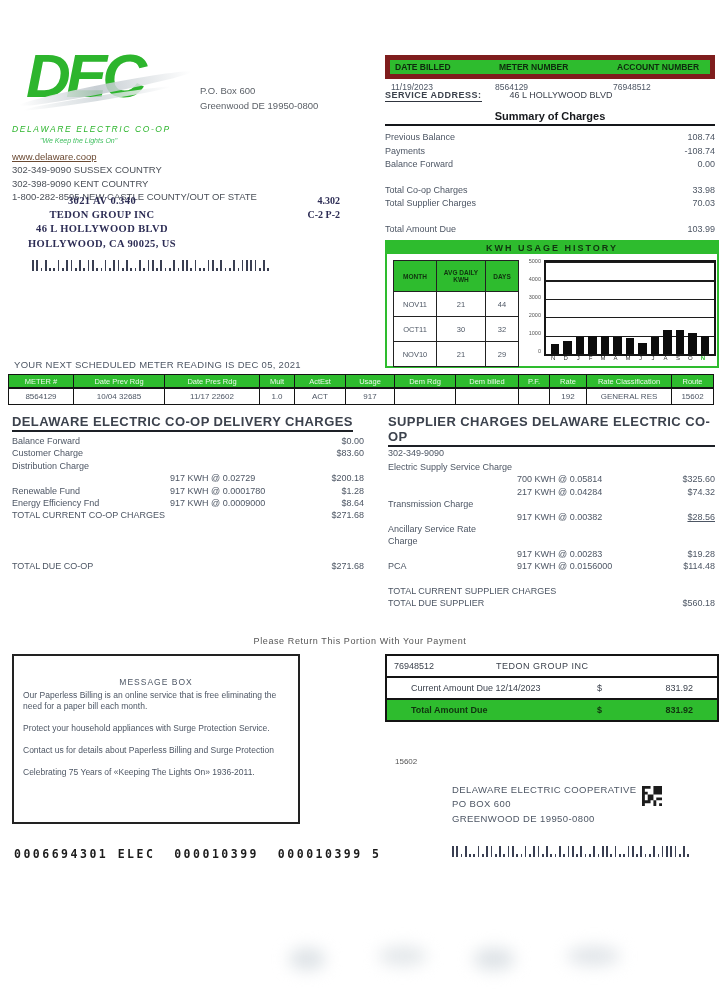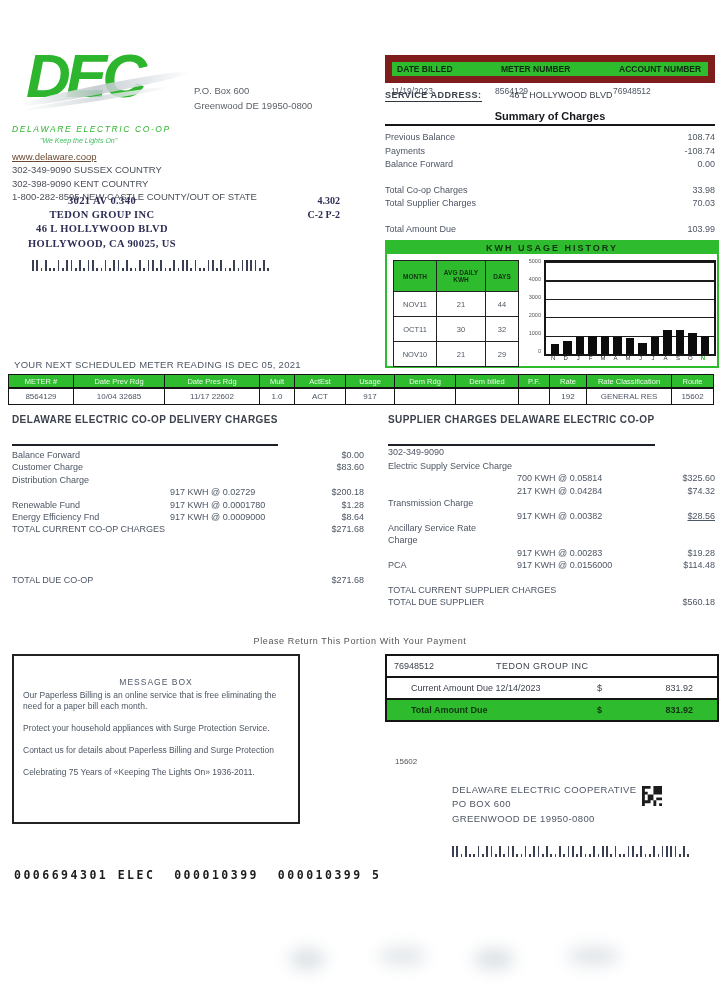--- a/index.html
+++ b/index.html
@@ -12,40 +12,40 @@
              color:#2db52d;letter-spacing:-5px;}
   .swoosh{position:absolute;left:-8px;top:40px;width:175px;height:9px;border-radius:50%;
           background:linear-gradient(90deg,rgba(255,255,255,.95),rgba(190,198,204,.85) 45%,rgba(255,255,255,.9));
           transform:rotate(-11deg);}
   .swoosh2{position:absolute;left:-4px;top:52px;width:150px;height:5px;border-radius:50%;
           background:linear-gradient(90deg,rgba(255,255,255,.9),rgba(205,212,216,.8) 50%,rgba(255,255,255,.9));
           transform:rotate(-9deg);}
   .brand-name{position:absolute;left:12px;top:124px;font-size:8.5px;font-style:italic;
               color:#2db52d;letter-spacing:1.6px;white-space:nowrap;}
   .tagline{position:absolute;left:40px;top:137px;font-size:7px;font-style:italic;color:#3fbf5f;}
-  .pobox{position:absolute;left:194px;top:84px;font-size:9.5px;line-height:1.55;color:#5a5f66;}
+  .pobox{position:absolute;left:200px;top:84px;font-size:9.5px;line-height:1.55;color:#5a5f66;}
   .contact{position:absolute;left:12px;top:150px;font-size:9.5px;line-height:1.42;color:#4b5058;}
   .website{color:#6b4a33;text-decoration:underline;cursor:pointer;}
 
   
   .mailing{position:absolute;left:28px;top:194px;font-family:"Liberation Serif",serif;
            font-weight:bold;font-size:10.5px;line-height:1.35;color:#2d2d55;letter-spacing:.4px;text-align:center;}
   .mcodes{position:absolute;left:260px;top:194px;width:80px;text-align:right;
           font-family:"Liberation Serif",serif;font-weight:bold;font-size:10px;
           line-height:1.4;color:#2d2d55;}
   .bc{position:absolute;height:15px;white-space:nowrap;overflow:hidden;}
   .bc1{left:32px;top:256px;width:260px;}
   .bc2{left:452px;top:842px;width:260px;}
   .bc i{display:inline-block;width:1.7px;margin-right:2.6px;background:#3a3f52;height:6px;vertical-align:bottom;}
   .bc i.tall{height:14px;}
 
   
   .acct{position:absolute;left:385px;top:55px;width:330px;}
   .acct-head{display:grid;grid-template-columns:104px 118px 1fr;background:#2ebc2e;
-             border:7px solid #7f1d1d;font-weight:bold;font-size:8.5px;color:#0d2b0d;}
+             border:5px solid #7f1d1d;font-weight:bold;font-size:8.5px;color:#0d2b0d;}
   .acct-head span{padding:2px 5px;}
   .acct-vals{display:grid;grid-template-columns:104px 118px 1fr;font-size:8.5px;color:#4d5664;}
   .acct-vals span{padding:3px 6px;}
   .service{position:absolute;left:385px;top:90px;font-size:9px;color:#3c424d;display:flex;}
   .service .slabel{font-weight:bold;letter-spacing:.5px;border-bottom:1.5px solid #30353f;padding-bottom:1px;}
   .service .svalue{margin-left:28px;}
 
   
   .summary{position:absolute;left:385px;top:110px;width:330px;}
   .sum-title{text-align:center;font-weight:bold;font-size:11px;color:#16181c;padding-bottom:2px;
@@ -85,22 +85,22 @@
   .meter-note{position:absolute;left:14px;top:359px;font-size:9.5px;color:#4d5664;letter-spacing:.3px;}
   .meter{position:absolute;left:8px;top:374px;width:706px;border-radius:12px;}
   .meter-head,.meter-row{display:grid;grid-template-columns:64px 90px 94px 34px 50px 48px 60px 62px 30px 36px 84px 1fr;
       gap:1px;background:#141414;border:1px solid #141414;}
   .mth{background:#2ebc2e;color:#ecf9ec;font-size:7.5px;text-align:center;padding:1.5px 0;}
   .mtd{background:#fff;color:#4d5664;font-size:8px;text-align:center;padding:3px 0;}
 
   
   .coop{position:absolute;left:12px;top:414px;width:352px;}
   .supp{position:absolute;left:388px;top:414px;width:327px;}
-  .ctitle{font-size:10px;color:#3c424d;letter-spacing:.4px;border-bottom:2px solid #1d2026;
-          padding-bottom:19px;width:fit-content;font-weight:bold;}
+  .ctitle{font-size:13px;color:#3c424d;letter-spacing:.4px;border-bottom:2px solid #1d2026;
+          padding-bottom:1px;width:fit-content;font-weight:bold;}
   .cphone{font-size:9px;margin-top:1px;}
   .crows{margin-top:3px;}
   .crow{display:grid;font-size:9px;line-height:1.38;}
   .coop .crow{grid-template-columns:1fr 122px 72px;}
   .supp .crow{grid-template-columns:1fr 132px 66px;}
   .clab{white-space:nowrap;}
   .camt{text-align:right;}
   .ul{text-decoration:underline;}
   .gs{margin-top:12px;}
   .gl{margin-top:38px;}
@@ -116,21 +116,21 @@
   .stub-r1{display:flex;padding:5px 7px;font-size:9px;color:#3c424d;border-bottom:2px solid #141414;}
   .stub-name{margin-left:62px;letter-spacing:.5px;}
   .stub-r2,.stub-r3{display:grid;grid-template-columns:1fr 34px 62px;padding:5px 24px;font-size:9px;}
   .stub-r2{color:#3c424d;border-bottom:2px solid #141414;}
   .stub-r3{background:#2ebc2e;color:#10330f;font-weight:bold;}
   .stub .amt{text-align:right;}
   .route-code{position:absolute;left:395px;top:757px;font-size:8px;color:#555;}
   .remit{position:absolute;left:452px;top:783px;font-size:9.5px;line-height:1.5;
          color:#4d5664;letter-spacing:.4px;}
   .qr{position:absolute;left:642px;top:786px;width:20px;height:20px;}
-  .ocr{position:absolute;left:14px;top:868px;font-family:"DejaVu Sans Mono",monospace;
+  .ocr{position:absolute;left:14px;top:847px;font-family:"DejaVu Sans Mono",monospace;
        font-weight:bold;font-size:11.5px;letter-spacing:2.5px;color:#1c1c1c;white-space:pre;}
   .watermark{position:absolute;left:245px;top:926px;width:415px;height:60px;filter:blur(8px);
        background:
          radial-gradient(30px 18px at 15% 55%,#dde2e6 0 60%,transparent 62%),
          radial-gradient(40px 16px at 38% 50%,#e3e7ea 0 60%,transparent 62%),
          radial-gradient(34px 18px at 60% 55%,#dde2e6 0 60%,transparent 62%),
          radial-gradient(44px 16px at 84% 50%,#e1e5e9 0 60%,transparent 62%);}
 </style>
 </head>
 <body>

